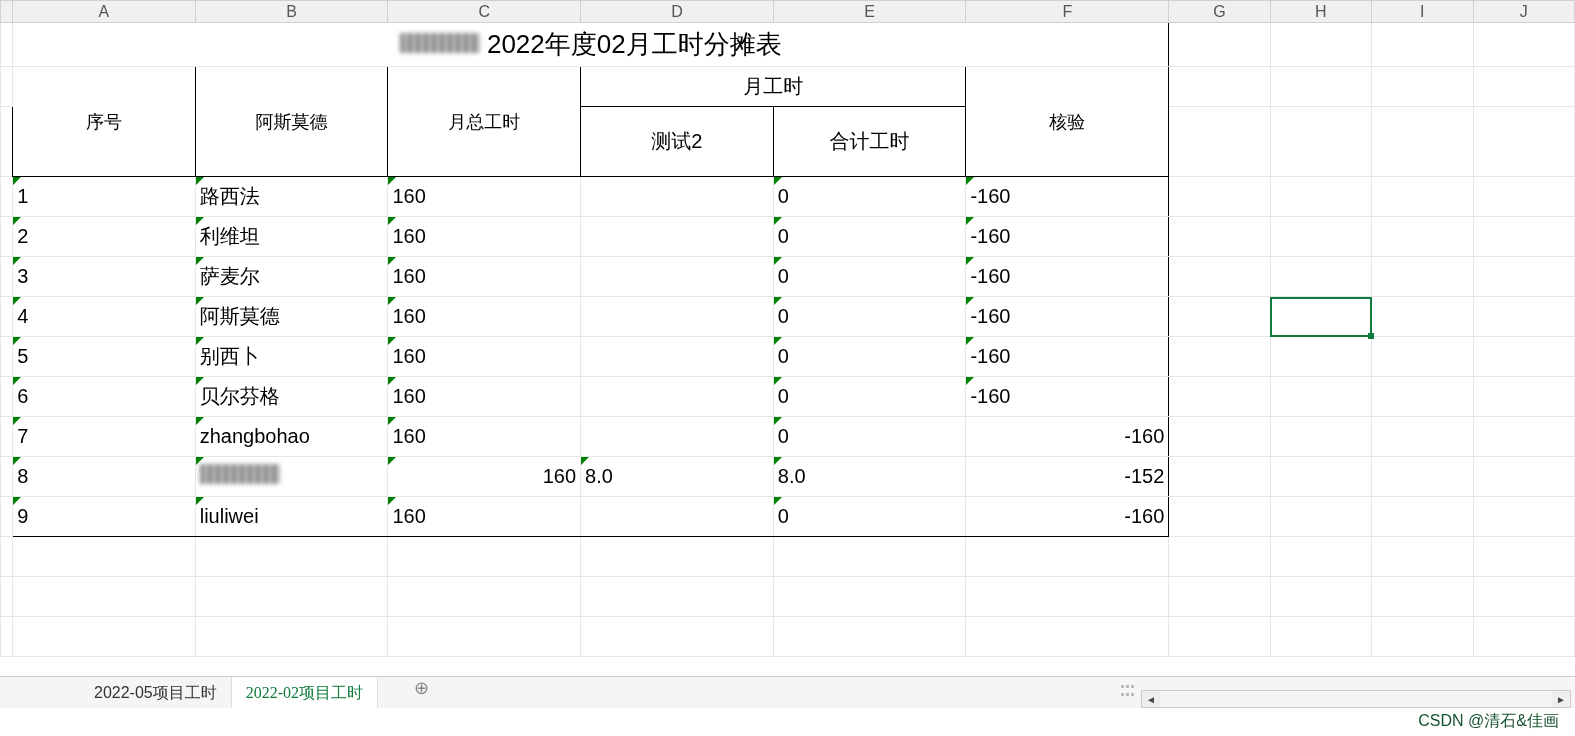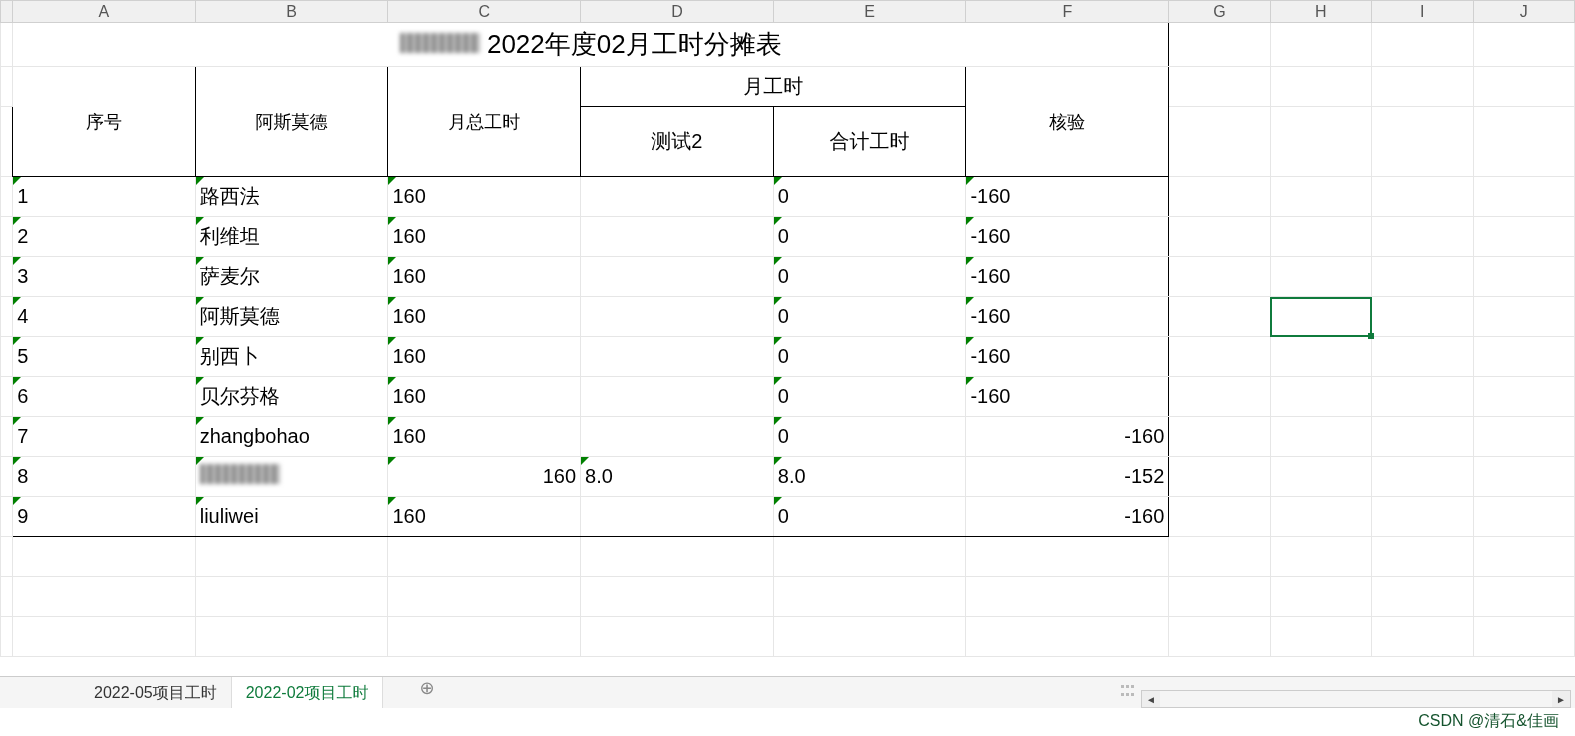--- a/index.html
+++ b/index.html
@@ -98,20 +98,21 @@
       padding:6px 14px;
       font-size:16px;
       color:#333;
       cursor:pointer;
       border-right:1px solid #ddd;
     }
     .sheet-tab.active {
       background:#fff;
       color:#0f7b3c;
       border-bottom:2px solid #0f7b3c;
+      font-family:Liberation Serif, serif;
     }
     .add-sheet { margin-left:16px; color:#888; font-size:18px; cursor:pointer;}
     .tab-handle {
       position:absolute; right:440px; top:8px;
       width:14px; height:14px; display:flex; flex-wrap:wrap; gap:2px;
     }
     .tab-handle span { width:3px;height:3px;background:#bbb;}
     .h-scroll {
       position:absolute; right:4px; bottom:28px;
       width:430px; height:18px;

